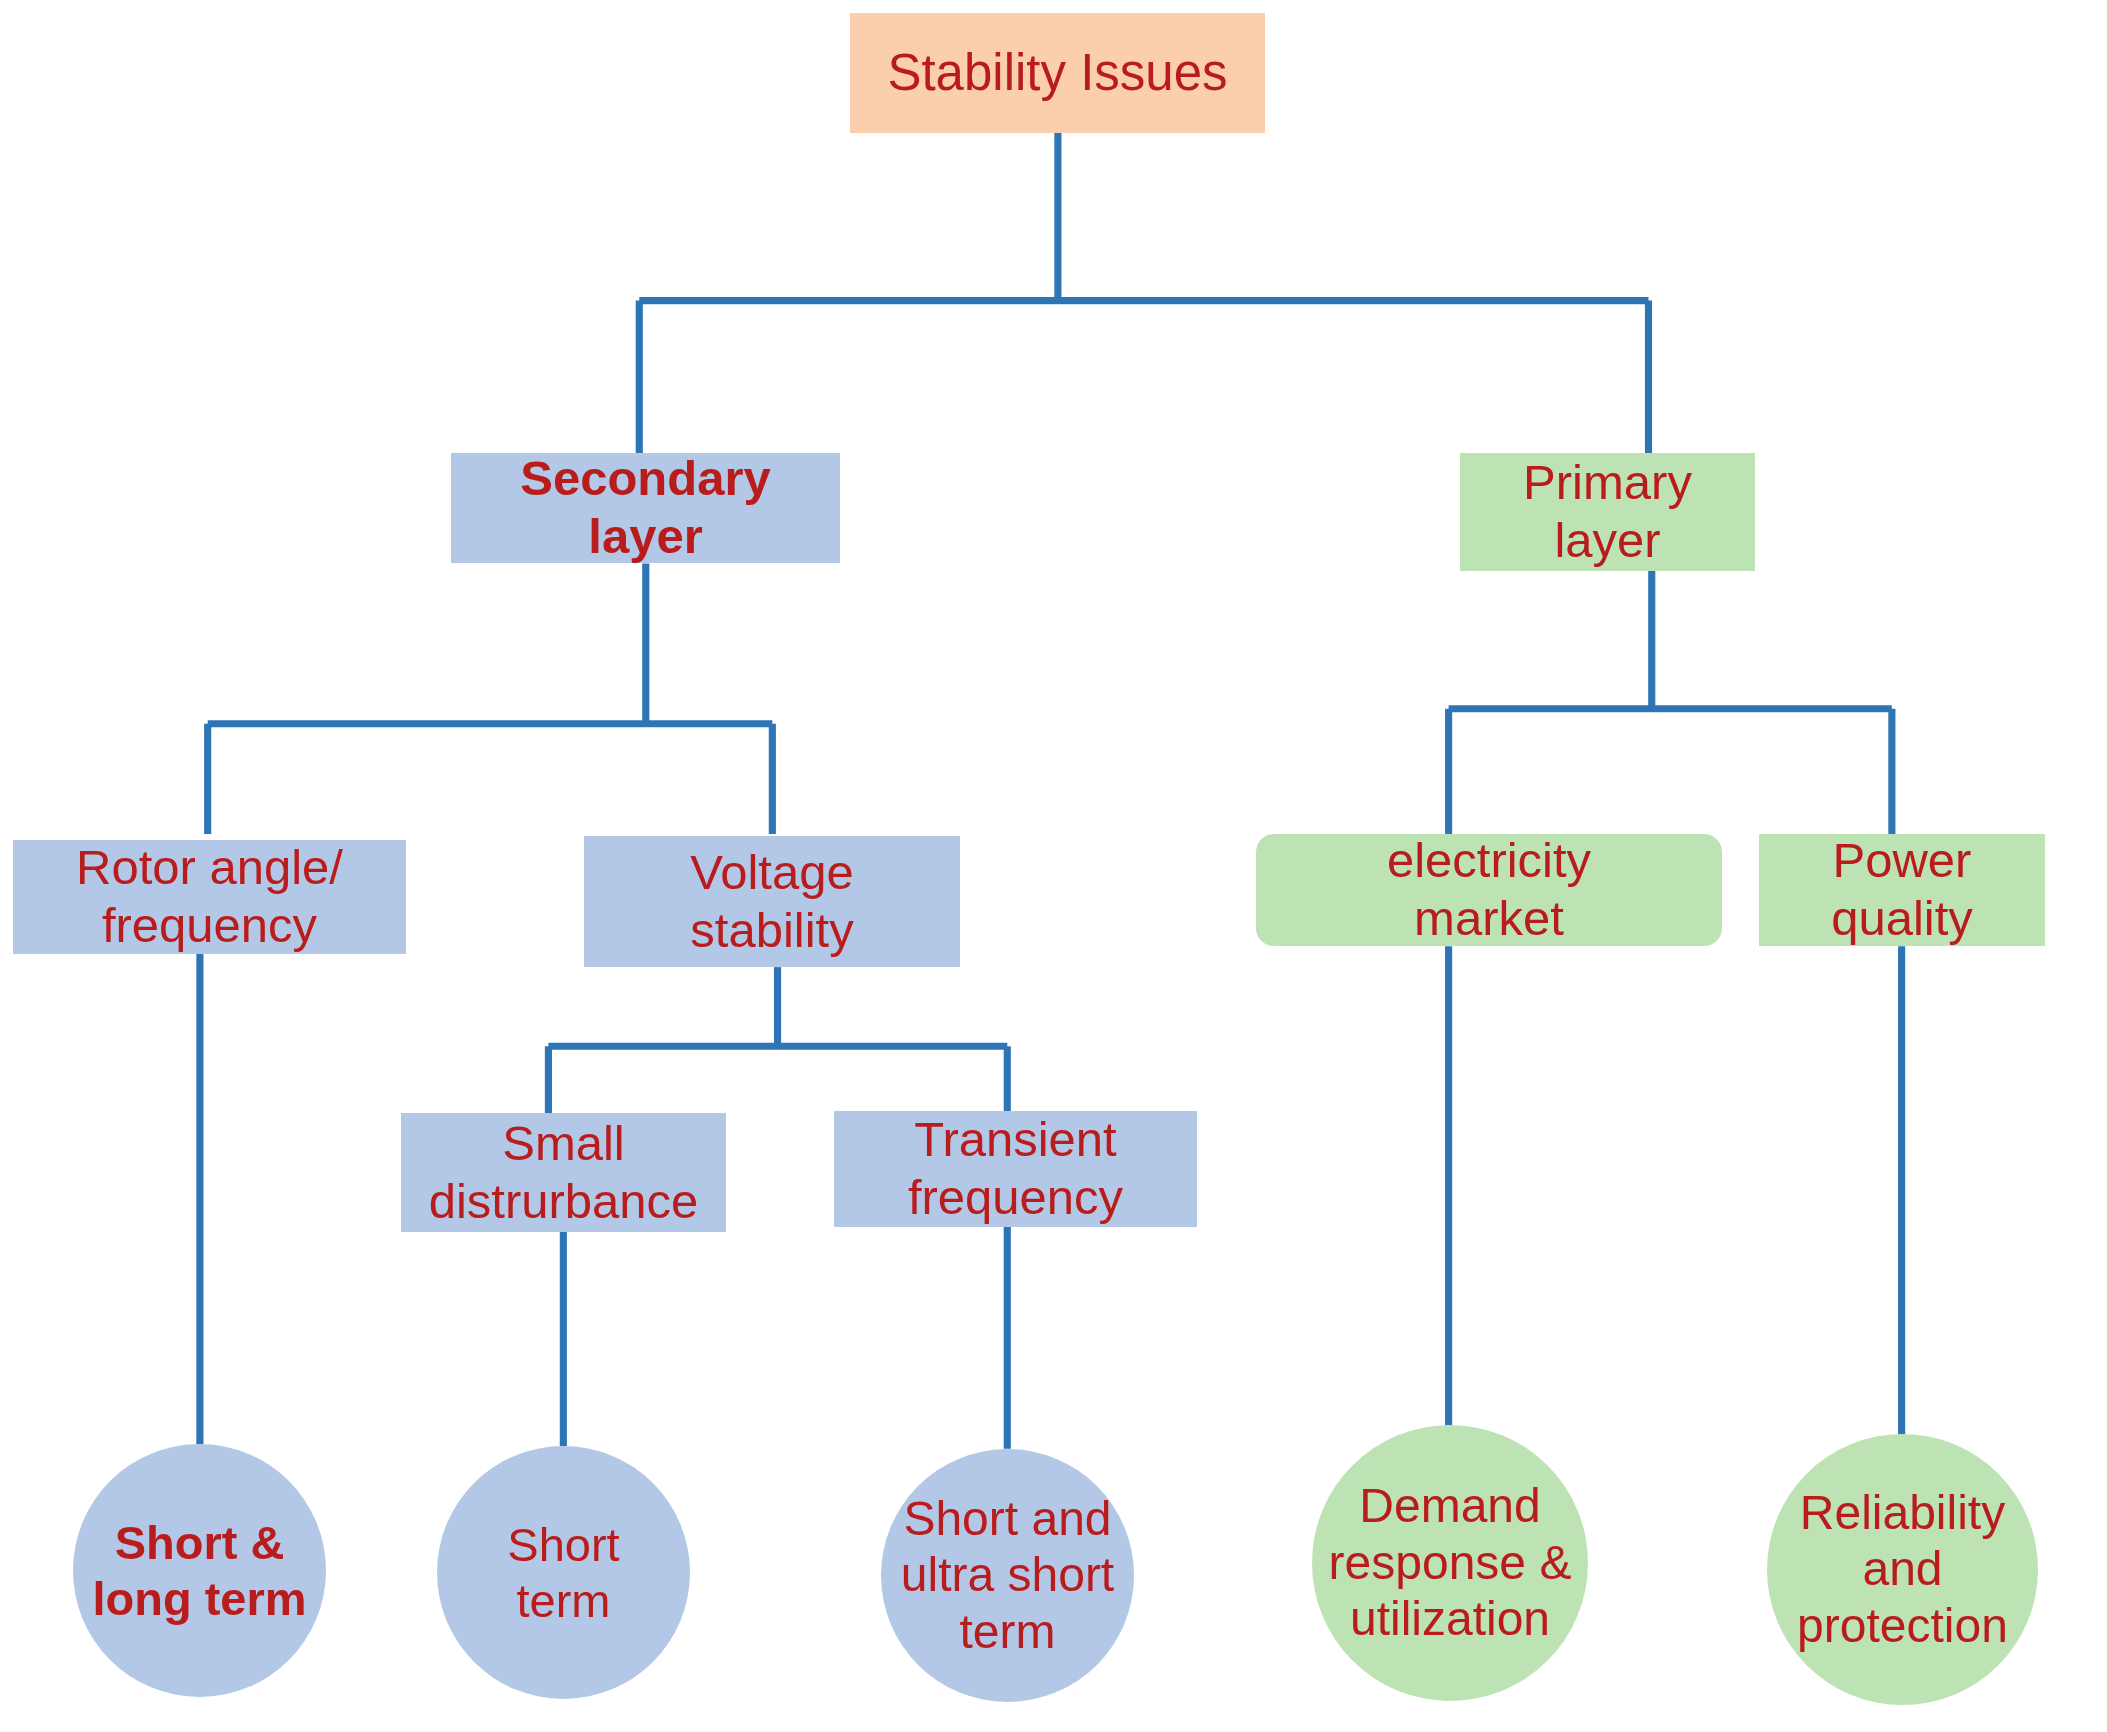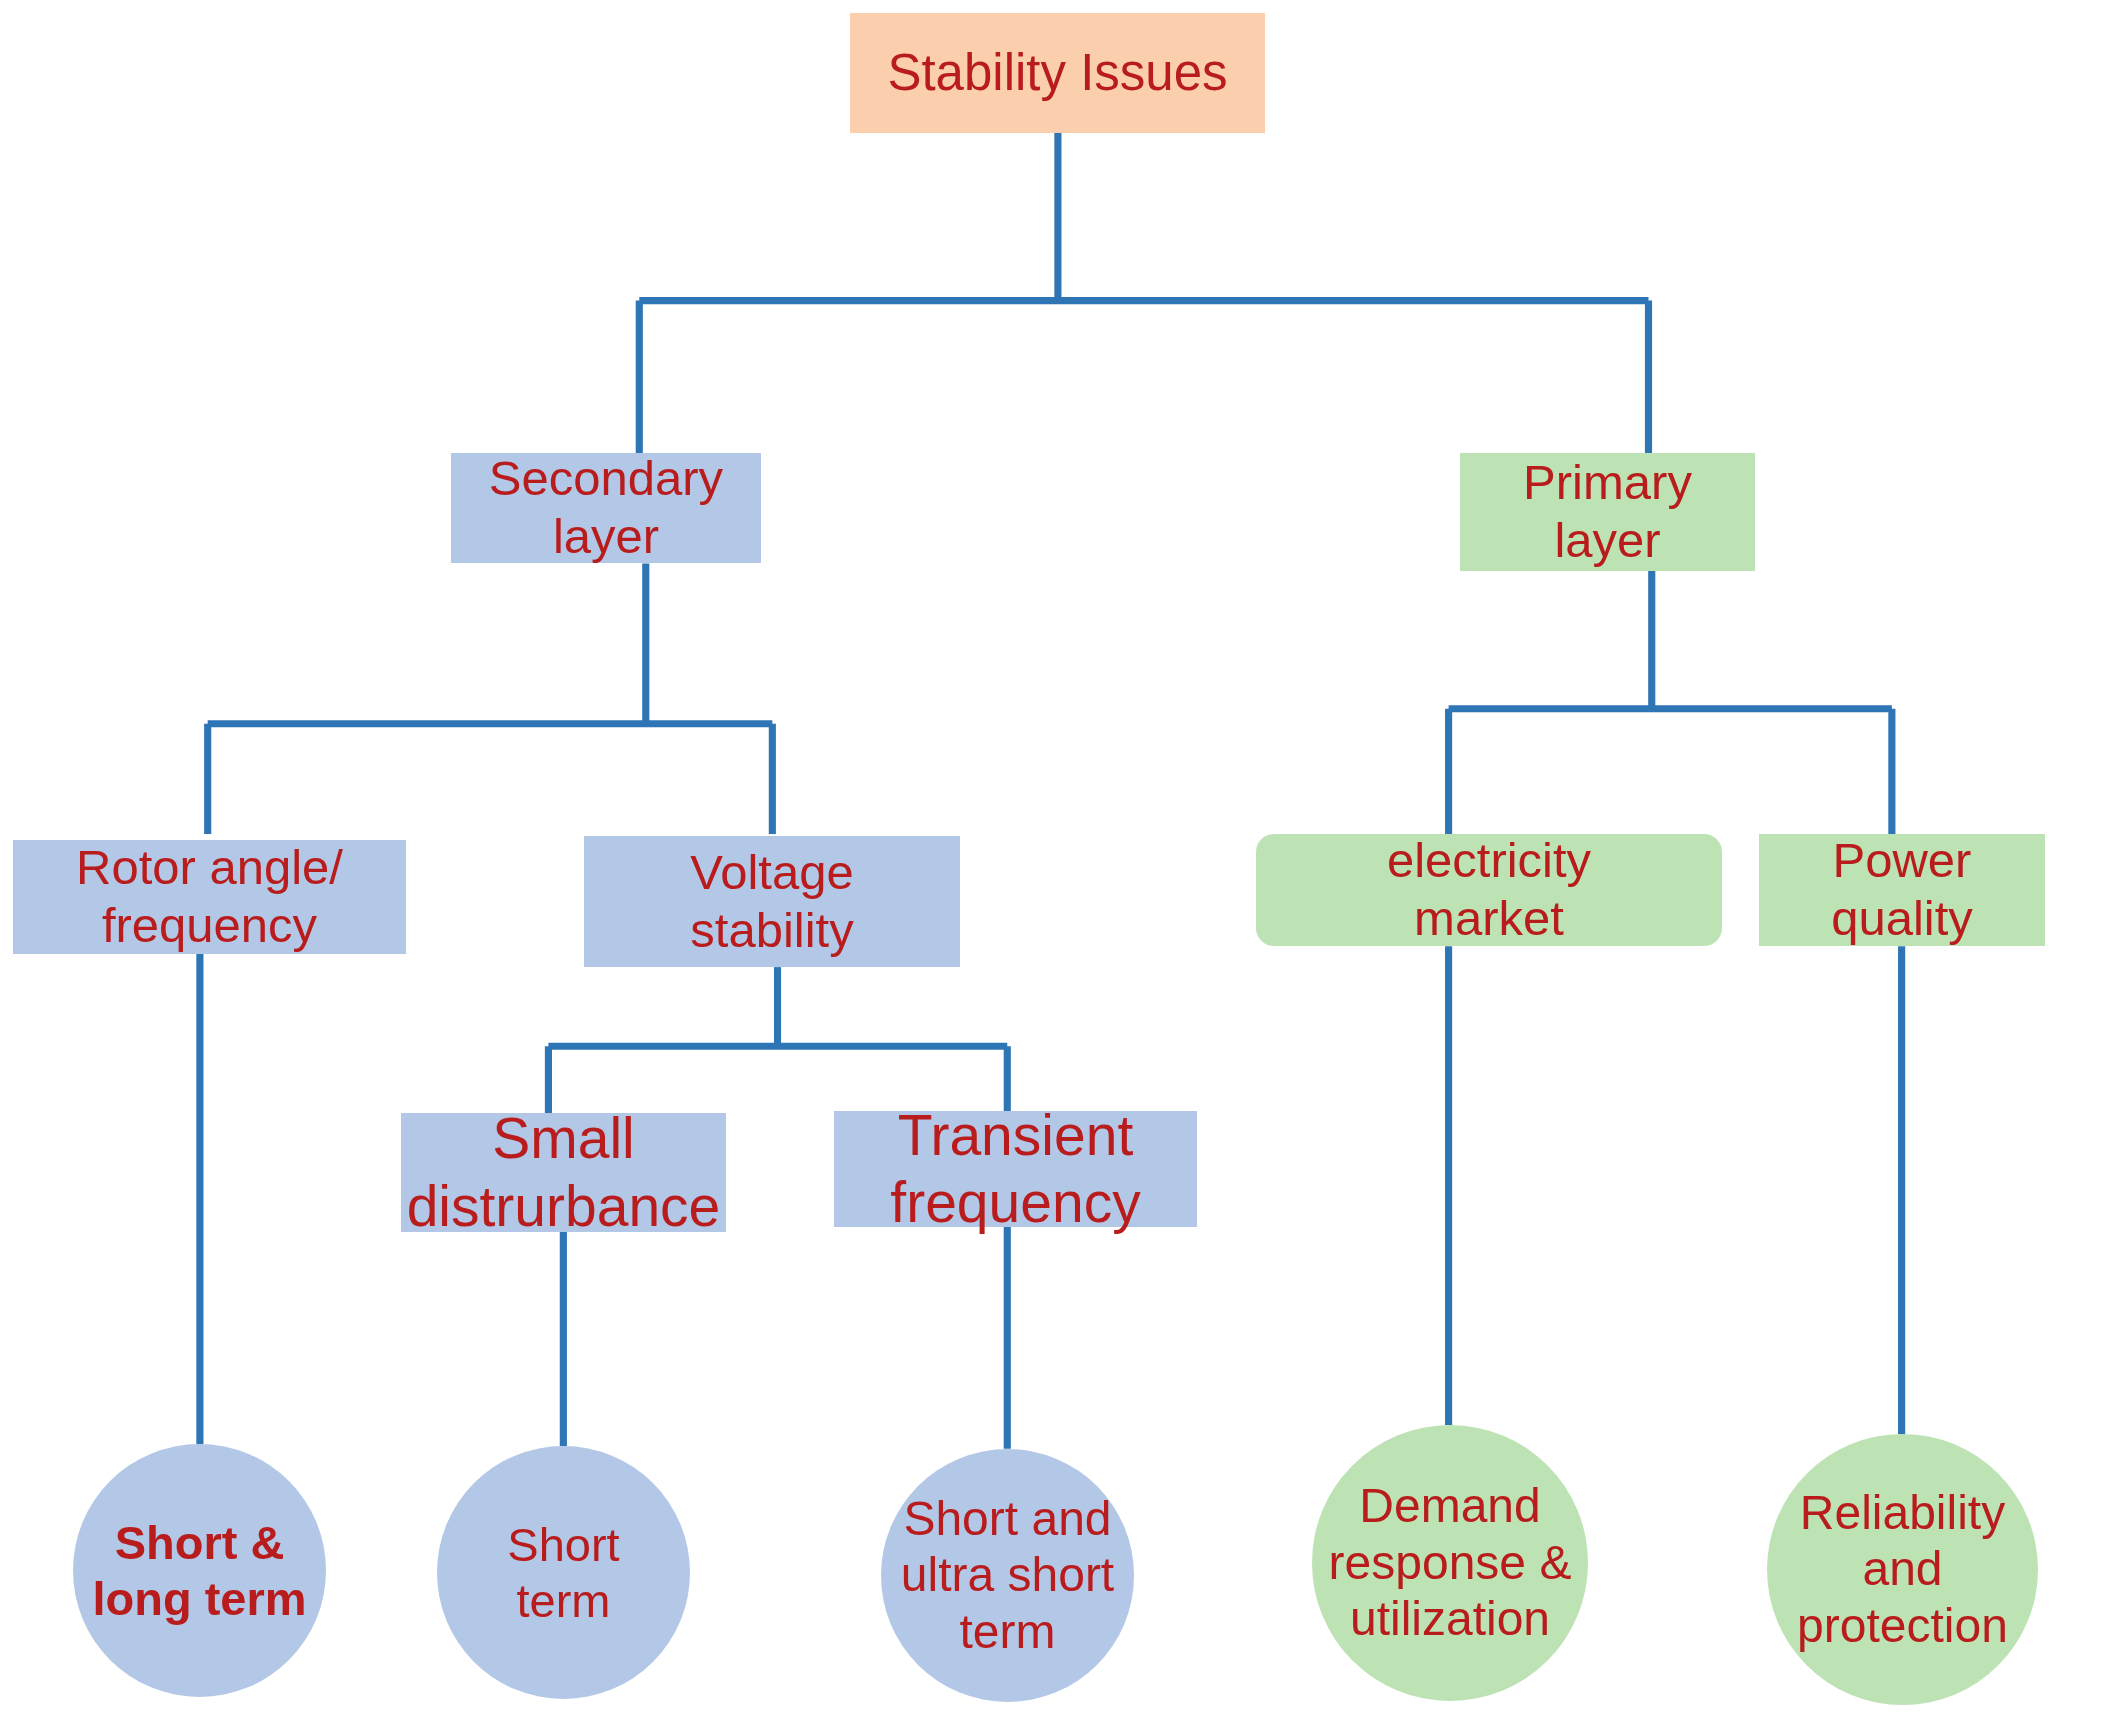--- a/index.html
+++ b/index.html
@@ -44,21 +44,21 @@
   .node-circle {
     border-radius: 50%;
   }
   .fill-peach  { background: #fbcfad; }
   .fill-blue   { background: #b3c8e6; }
   .fill-green  { background: #bde3b4; }
 
   .t-root    { font-size: 51px; }
   .t-layer   { font-size: 49px; }
   .t-mid     { font-size: 49px; }
-  .t-sub     { font-size: 57px; }
+  .t-sub     { font-size: 49px; }
   .t-circle  { font-size: 47px; }
   .t-circle-sm { font-size: 48px; }
 </style>
 </head>
 <body>
 
 <div id="diagram">
 
   <svg id="connector-layer" viewBox="0 0 3248 2670" width="2108" height="1733" xmlns="http://www.w3.org/2000/svg">
     <g stroke="#2e75b6" stroke-width="11" fill="none" stroke-linecap="butt">
@@ -88,21 +88,21 @@
       <path d="M 1552 1890 L 1552 2232"></path>
       <path d="M 2232 1458 L 2232 2196"></path>
       <path d="M 2930 1458 L 2930 2210"></path>
     </g>
   </svg>
 
   <div class="node node-box fill-peach t-root" style="left:850px; top:13px; width:415px; height:120px;">
     <span>Stability Issues</span>
   </div>
 
-  <div class="node node-box fill-blue t-layer" style="left:451px; top:453px; width:310px; height:110px;">
+  <div class="node node-box fill-blue t-layer" style="left:451px; top:453px; width:389px; height:110px;font-weight:bold;">
     <span>Secondary
 layer</span>
   </div>
 
   <div class="node node-box fill-green t-layer" style="left:1460px; top:453px; width:295px; height:118px;">
     <span>Primary
 layer</span>
   </div>
 
   <div class="node node-box fill-blue t-mid" style="left:13px; top:840px; width:393px; height:114px;">

